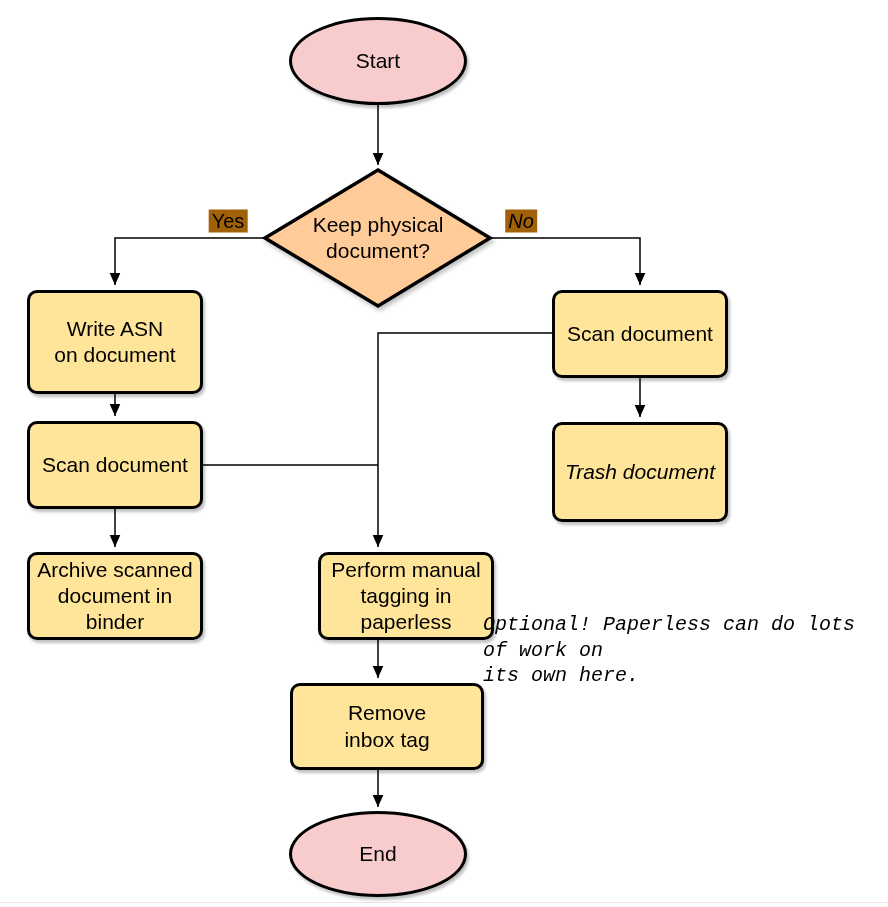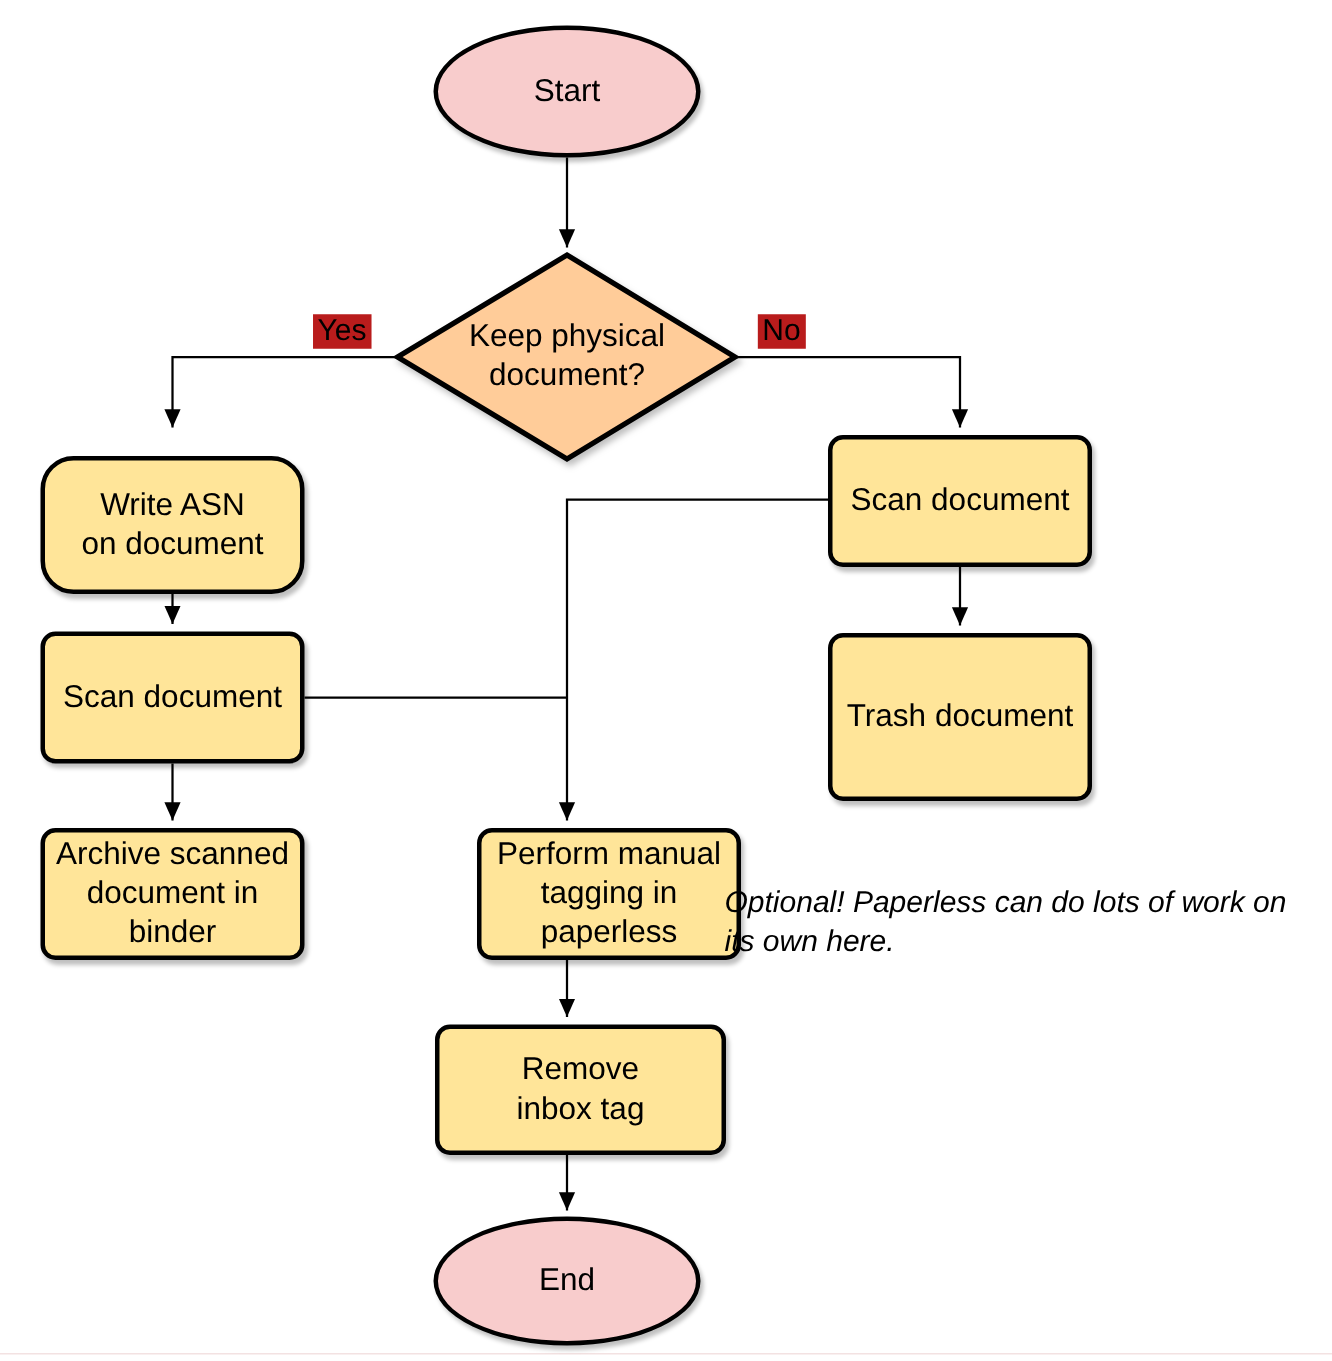--- a/index.html
+++ b/index.html
@@ -65,34 +65,35 @@
     background: transparent;
     border: none;
     z-index: 2;
   }
   .edge-label {
     position: absolute;
     transform: translate(-50%, -50%);
     font-size: 20px;
     color: #000000;
     z-index: 2;
-    background: #b91c1c;
+    background: #a16207;
     padding: 0 3px;
   }
   .annotation {
     position: absolute;
     left: 483px;
-    top: 590px;
+    top: 612px;
     width: 402px;
     font-size: 20px;
     font-style: italic;
     line-height: 1.28;
     color: #000000;
     white-space: pre-line;
     z-index: 1;
+    font-family: Liberation Mono, monospace;
   }
   .bottom-line {
     position: absolute;
     left: 0;
     top: 902px;
     width: 888px;
     height: 1px;
     background: var(--bottom-edge, #F3E2E2);
     z-index: 0;
   }
@@ -132,34 +133,34 @@
     <path class="edge" d="M378,770 L378,807" marker-end="url(#arrow)"></path>
   </svg>
 
   <div class="node ellipse" style="left:289px; top:17px; width:178px; height:88px;">Start</div>
 
   <div class="node diamond-label">Keep physical
 document?</div>
 
   <div class="edge-label" style="left:228px; top:221px;">Yes</div>
 
-  <div class="edge-label" style="left:521px; top:221px;">No</div>
+  <div class="edge-label" style="left:521px; top:221px;font-style:italic;">No</div>
 
-  <div class="node box" style="left:27px; top:304px; width:176px; height:92px;border-radius:22px;">Write ASN
+  <div class="node box" style="left:27px; top:290px; width:176px; height:104px;">Write ASN
 on document</div>
 
   <div class="node box" style="left:27px; top:421px; width:176px; height:88px;">Scan document</div>
 
   <div class="node box" style="left:27px; top:552px; width:176px; height:88px;">Archive scanned
 document in
 binder</div>
 
   <div class="node box" style="left:552px; top:290px; width:176px; height:88px;">Scan document</div>
 
-  <div class="node box" style="left:552px; top:422px; width:176px; height:112px;">Trash document</div>
+  <div class="node box" style="left:552px; top:422px; width:176px; height:100px;font-style:italic;">Trash document</div>
 
   <div class="node box" style="left:290px; top:552px; width:176px; height:88px;margin-left:28px;">Perform manual
 tagging in
 paperless</div>
 
   <div class="annotation">Optional! Paperless can do lots of work on
 its own here.</div>
 
   <div class="node box" style="left:290px; top:683px; width:194px; height:87px;">Remove
 inbox tag</div>

